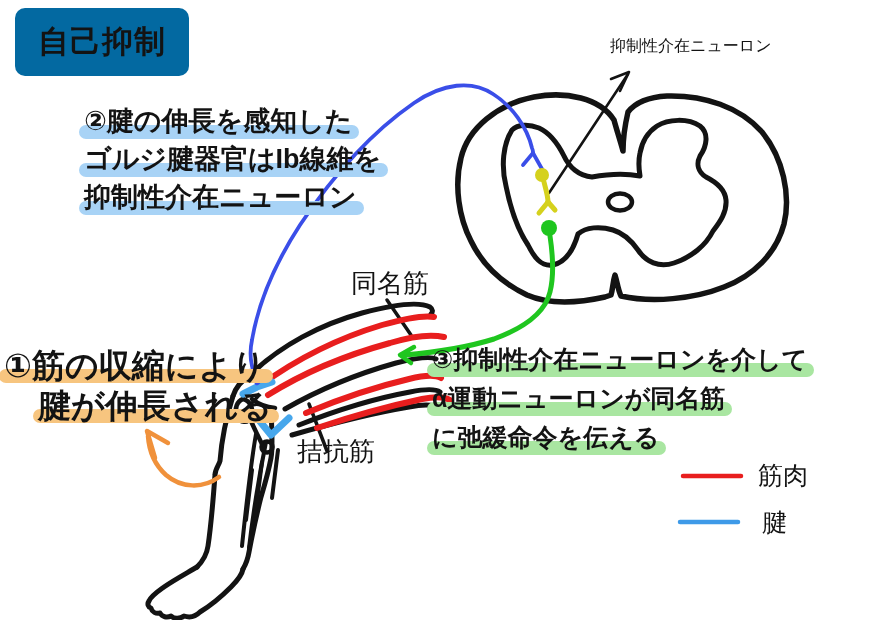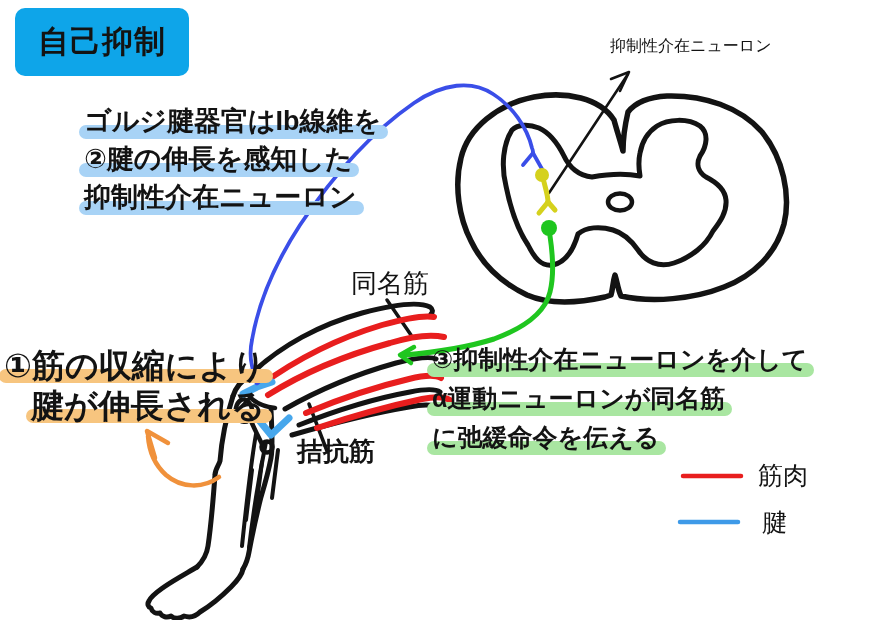--- a/index.html
+++ b/index.html
@@ -5,37 +5,37 @@
   html,body { margin:0; padding:0; background:#fff; }
   .canvas {
     position:relative; width:880px; height:620px; background:#ffffff;
     overflow:hidden; font-family:"Liberation Sans","DejaVu Sans",sans-serif;
     color:#131313;
   }
   svg.art { position:absolute; left:0; top:0; z-index:1; }
   .txt { position:absolute; z-index:2; font-weight:bold; white-space:nowrap; }
   .title-box {
     position:absolute; z-index:2; left:15px; top:8px;
-    background:#0ea5e9; border-radius:10px; padding:13px 23px;
+    background:#0369a1; border-radius:10px; padding:13px 23px;
     font-size:31px; font-weight:bold; letter-spacing:1px;
   }
   .block { position:absolute; z-index:2; }
   .block .row { margin:0 0 8px 0; line-height:30px; }
   .hl { position:relative; z-index:0; display:inline-block; font-weight:bold; }
   .hl::after {
     content:""; position:absolute; left:-5px; right:-7px; bottom:-3px;
     height:14px; border-radius:7px; z-index:-1;
   }
   .hl-blue::after   { background:#a8d3f6; }
   .hl-orange::after { background:#f7c57f; }
   .hl-green::after  { background:#a9e6a1; }
   .step2 { left:84px; top:106px; font-size:27px; }
   .step1 { left:4px;  top:352px; font-size:33px; }
   .step1 .row { margin-bottom:12px; line-height:28px; }
-  .step1 .indent { margin-left:27px; }
+  .step1 .indent { margin-left:34px; }
   .step3 { left:432px; top:345px; font-size:25px; }
   .step3 .row { margin-bottom:10px; line-height:29px; }
   .lbl-interneuron { left:610px; top:36px;  font-size:16px; font-weight:normal; }
   .lbl-agonist     { left:351px; top:266px; font-size:26px; font-weight:normal; }
   .lbl-antagonist  { left:297px; top:434px; font-size:26px; font-weight:normal; }
   .legend-label    { font-size:25px; font-weight:normal; }
   .lg-muscle { left:758px; top:459px; }
   .lg-tendon { left:762px; top:506px; }
 </style>
 </head>
@@ -140,24 +140,24 @@
   </svg>
 
   <div class="title-box">
     <span>自己抑制</span>
   </div>
 
   <div class="txt lbl-interneuron">抑制性介在ニューロン</div>
 
   <div class="block step2">
     <div class="row">
-      <span class="hl hl-blue">ゴルジ腱器官はIb線維を</span>
+      <span class="hl hl-blue">②腱の伸長を感知した</span>
     </div>
     <div class="row">
-      <span class="hl hl-blue">②腱の伸長を感知した</span>
+      <span class="hl hl-blue">ゴルジ腱器官はIb線維を</span>
     </div>
     <div class="row">
       <span class="hl hl-blue">抑制性介在ニューロン</span>
     </div>
   </div>
 
   <div class="block step1">
     <div class="row">
       <span class="hl hl-orange">①筋の収縮により</span>
     </div>
@@ -173,18 +173,18 @@
     <div class="row">
       <span class="hl hl-green">α運動ニューロンが同名筋</span>
     </div>
     <div class="row">
       <span class="hl hl-green">に弛緩命令を伝える</span>
     </div>
   </div>
 
   <div class="txt lbl-agonist" style="font-weight:normal;">同名筋</div>
 
-  <div class="txt lbl-antagonist" style="font-weight:bold;text-align:center;">拮抗筋</div>
+  <div class="txt lbl-antagonist" style="font-weight:normal;text-align:center;">拮抗筋</div>
 
   <div class="txt legend-label lg-muscle">筋肉</div>
   <div class="txt legend-label lg-tendon">腱</div>
 
 </div>
 
 </body></html>

